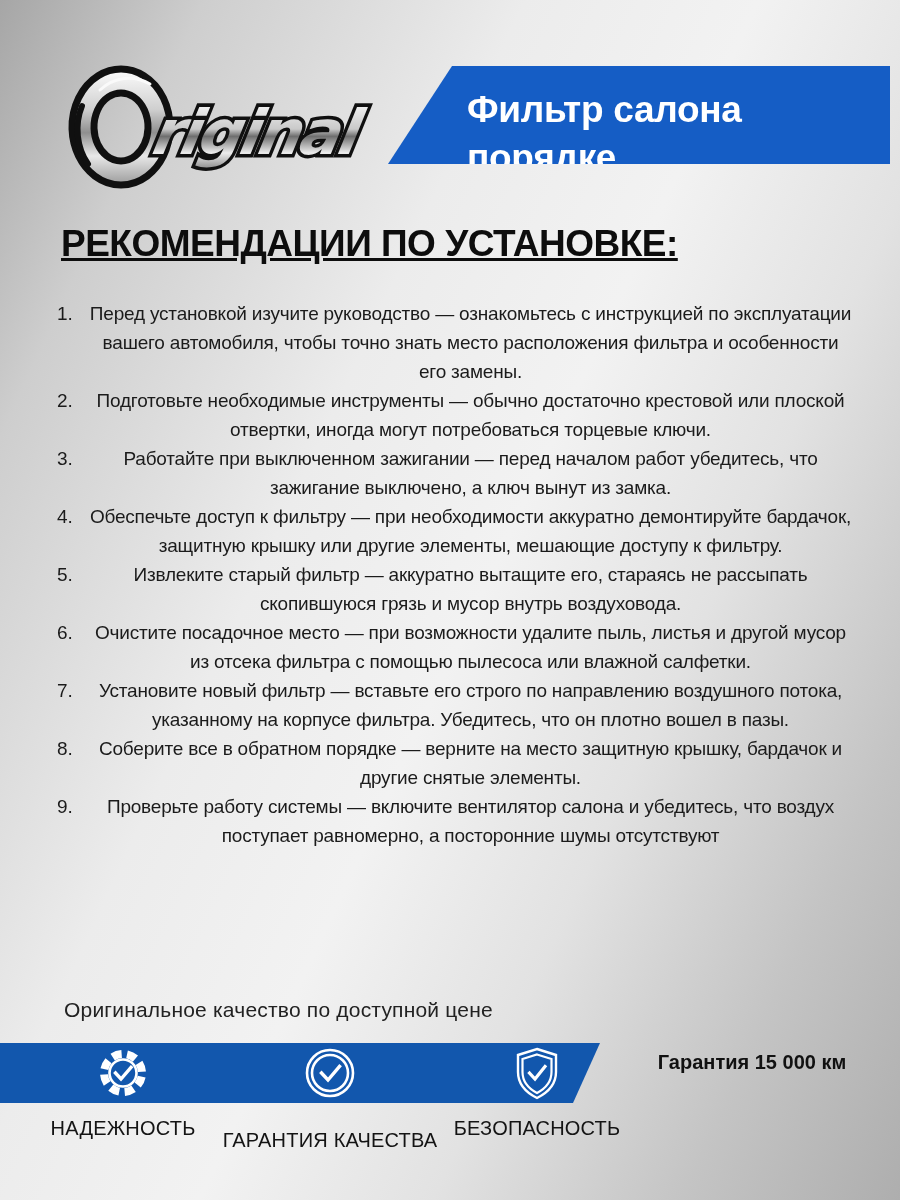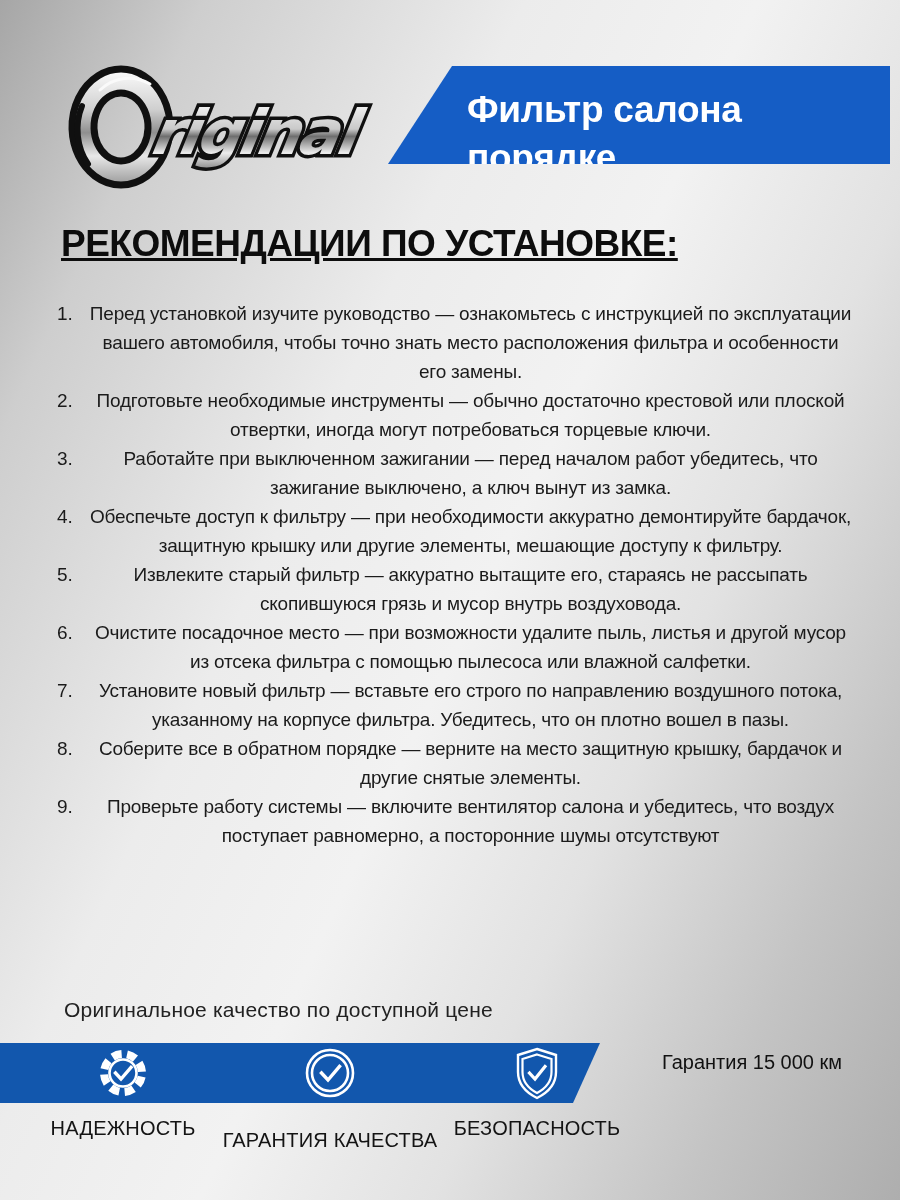--- a/index.html
+++ b/index.html
@@ -62,21 +62,21 @@
   .feature-label{
     position:absolute;top:1117px;transform:translateX(-50%);
     font-size:20px;font-weight:normal;color:#141414;letter-spacing:0.2px;
     white-space:nowrap;
   }
   .label-1{left:123px;}
   .label-2{left:330px;margin-top:12px;}
   .label-3{left:537px;}
   .warranty{
     position:absolute;left:647px;top:1049px;width:210px;
-    text-align:center;font-size:20px;font-weight:normal;line-height:26px;color:#111111;
+    text-align:center;font-size:20px;font-weight:bold;line-height:26px;color:#111111;
   }
 </style>
 </head>
 <body>
 
 <div class="page">
 
   <svg class="logo" viewBox="0 0 336 162">
     <defs>
       <linearGradient id="chromeRing" x1="0" y1="0" x2="0" y2="1">

